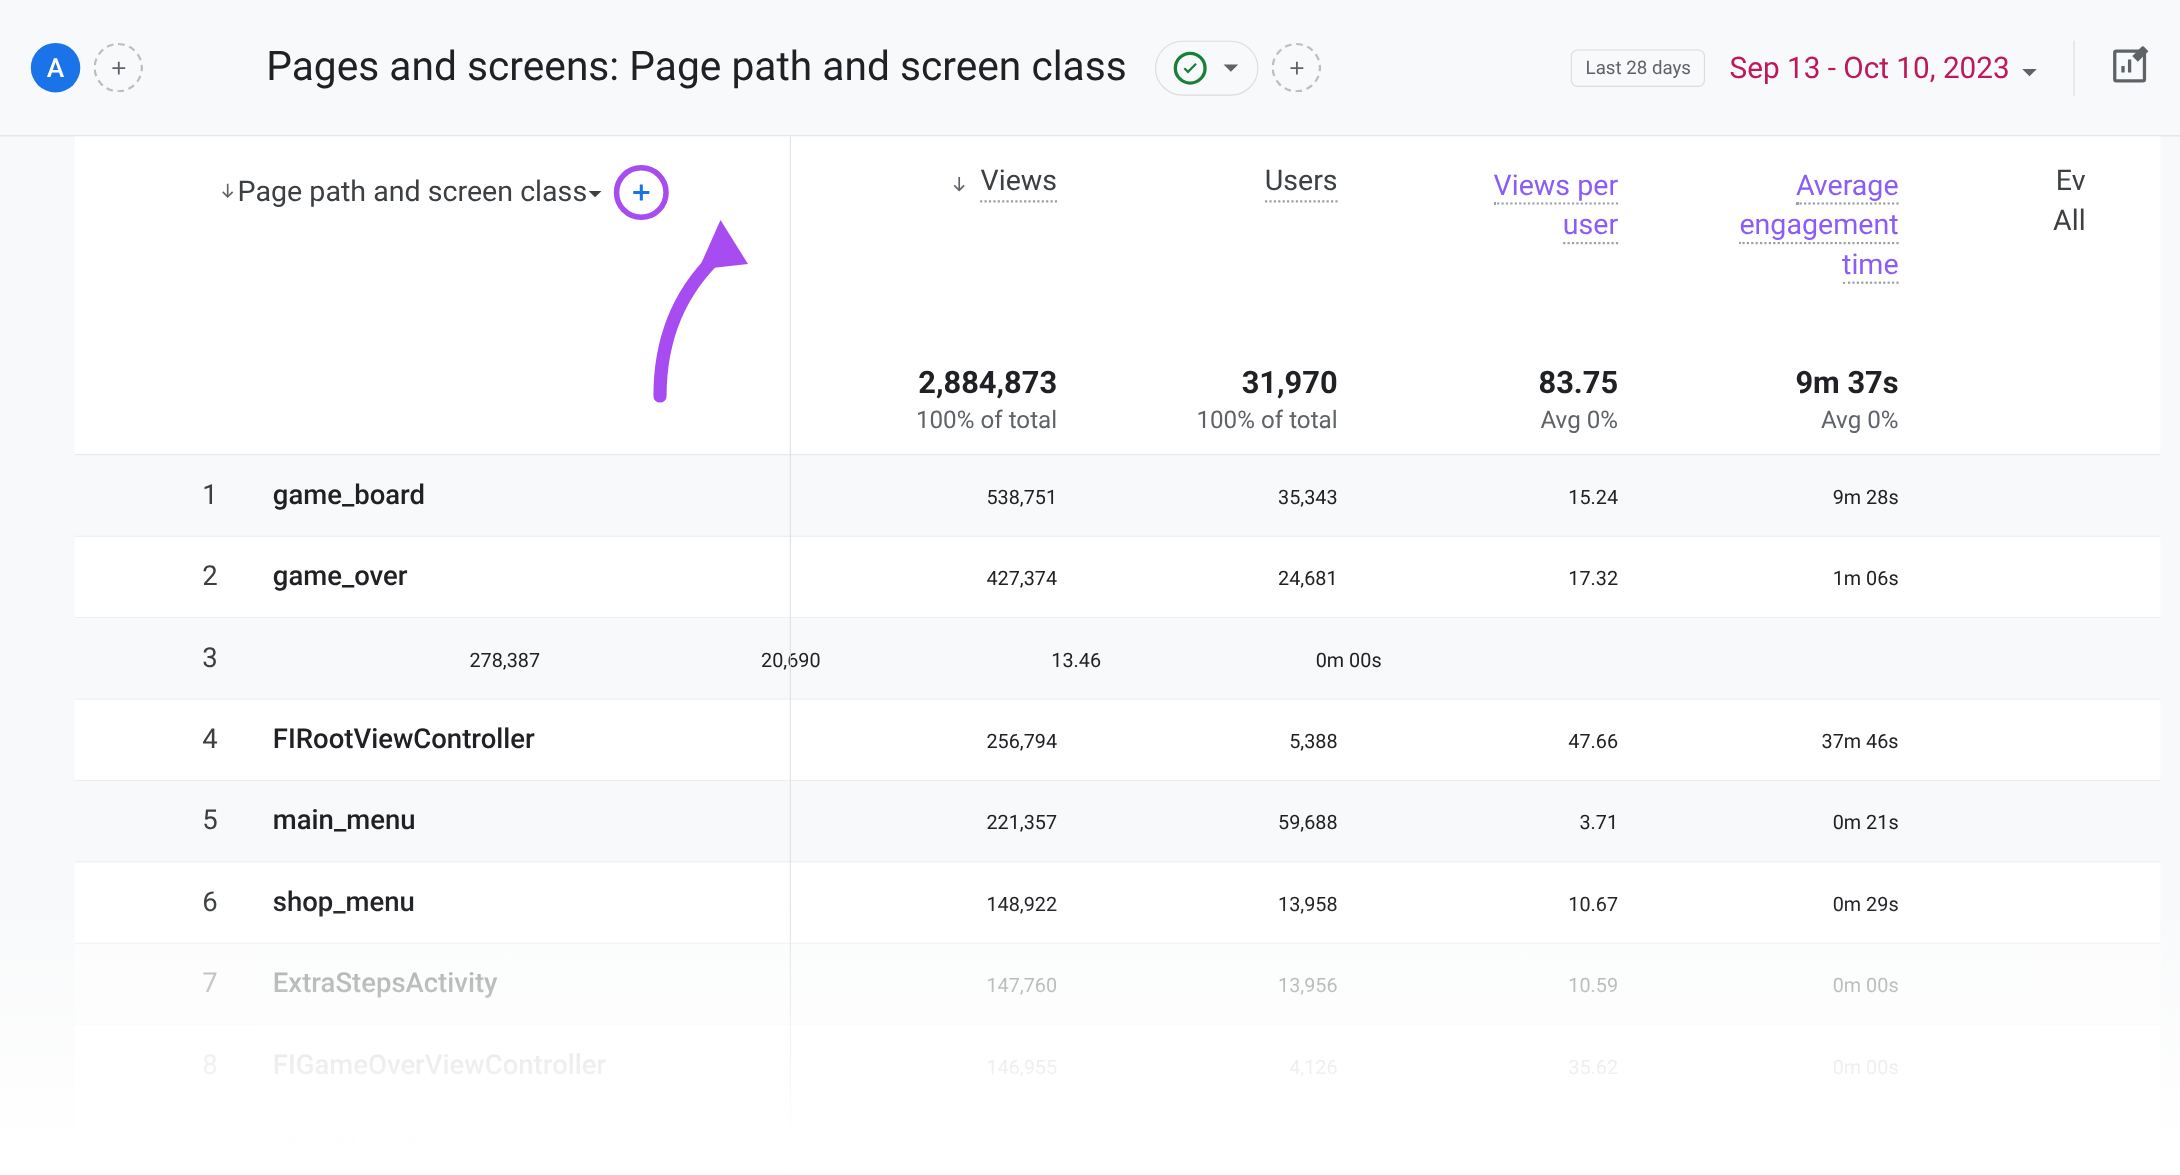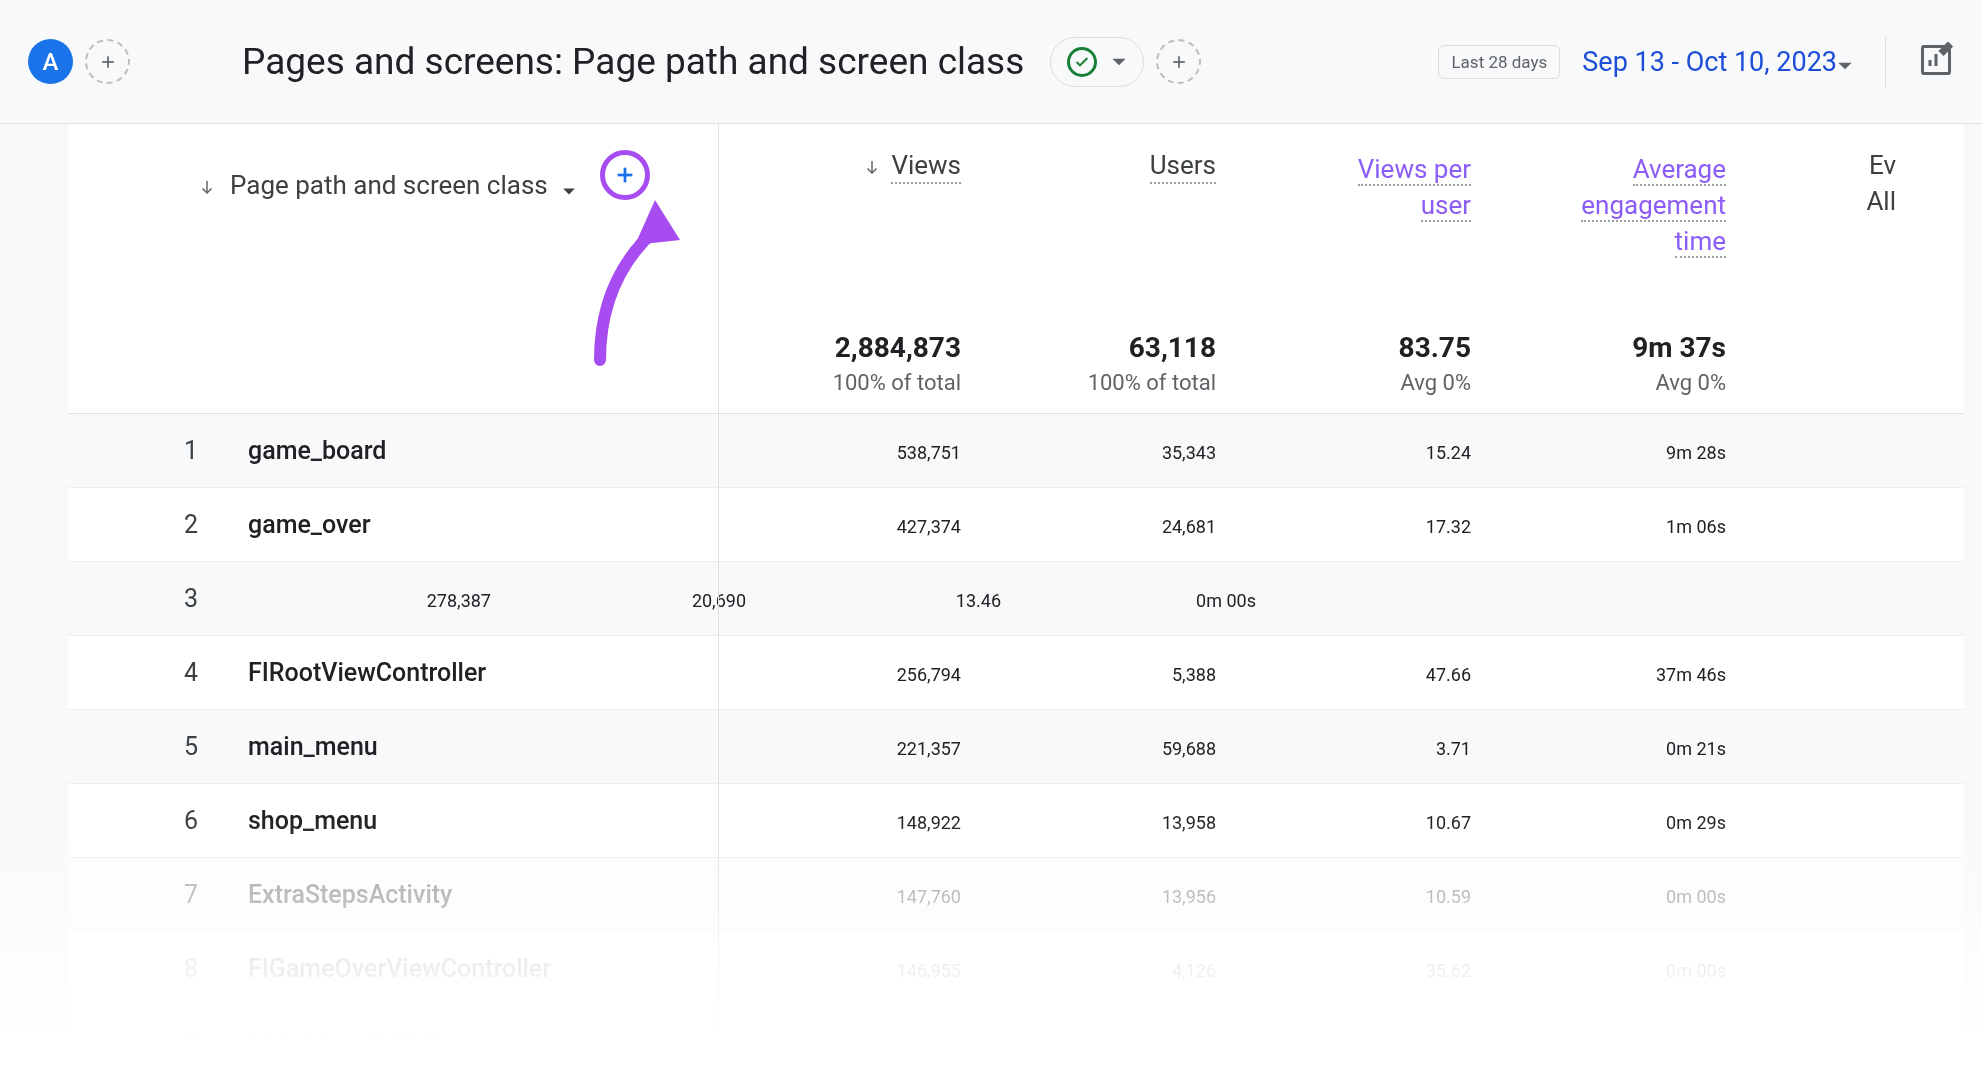--- a/index.html
+++ b/index.html
@@ -67,22 +67,22 @@
   .range-chip {
     font-size: 17px;
     color: #5f6368;
     border: 1px solid #dadce0;
     border-radius: 6px;
     padding: 6px 12px;
     margin-right: 10px;
   }
   .date-range {
     font-size: 27px;
-    color: #1d4ed8;
-    display: flex; align-items: center; 
+    color: #be185d;
+    display: flex; align-items: center; gap: 10px;
   }
   .vdiv { width: 1px; height: 50px; background: #dadce0; margin: 0 20px; }
   .edit-icon { color: #5f6368; cursor: pointer; }
   .edit-icon svg { width: 36px; height: 36px; }
 
   .panel {
     position: absolute;
     left: 68px; right: 18px;
     top: 124px; bottom: 0;
     background: #fff;
@@ -91,23 +91,22 @@
 
   .thead-row {
     display: flex;
     align-items: flex-start;
     padding-top: 26px;
     height: 180px;
   }
   .dim-col {
     width: 650px;
     display: flex;
-    align-items: flex-end;
+    align-items: center;
     padding-left: 130px;
-    gap: 14px;
   }
   .dim-col .sort-arrow svg { width: 18px; height: 18px; color: #5f6368; }
   .dim-name { font-size: 26px; color: #3c4043; }
   .dim-caret svg { width: 14px; height: 9px; color: #3c4043; }
   .add-dim {
     width: 50px; height: 50px;
     border: 5px solid #a64cf0;
     border-radius: 50%;
     display: flex; align-items: center; justify-content: center;
     color: #1a73e8;
@@ -312,21 +311,21 @@
     </div>
   </div>
 
   <div class="totals-row">
     <div class="dim-col"></div>
     <div class="metric-col">
       <span class="big">2,884,873</span>
       <span class="sub">100% of total</span>
     </div>
     <div class="metric-col">
-      <span class="big">63,118</span>
+      <span class="big">31,970</span>
       <span class="sub">100% of total</span>
     </div>
     <div class="metric-col">
       <span class="big">83.75</span>
       <span class="sub">Avg 0%</span>
     </div>
     <div class="metric-col">
       <span class="big">9m 37s</span>
       <span class="sub">Avg 0%</span>
     </div>

